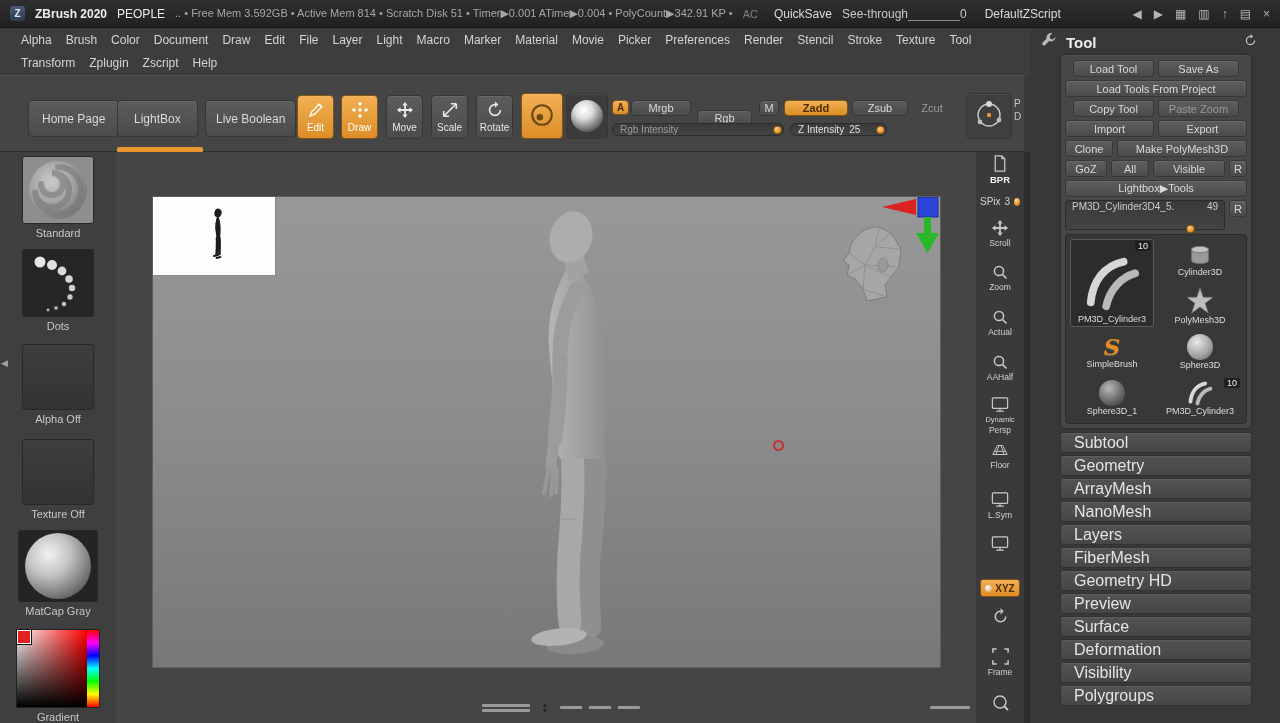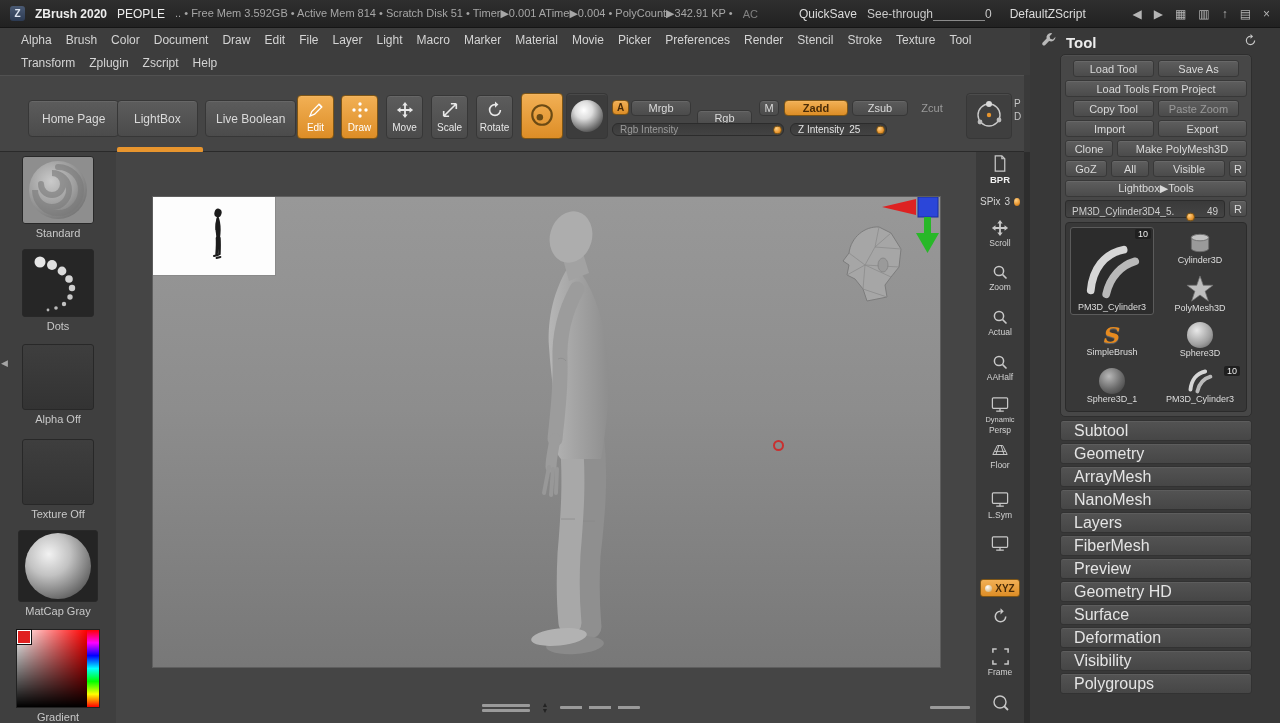--- a/index.html
+++ b/index.html
@@ -90,22 +90,22 @@
   #tool-header .spacer{flex:1}
   #tool-box{margin-left:30px;width:192px;background:#474747;border:1px solid #2e2e2e;border-radius:5px;
     padding:5px 4px 4px 4px;box-shadow:inset 0 1px 0 rgba(255,255,255,.05)}
   .trow{display:flex;gap:4px;margin-bottom:3px}
   .trow.indent{padding:0 8px}
   .tbtn{height:17px;background:linear-gradient(#5e5e5e,#4b4b4b);border:1px solid #383838;border-radius:3px;
     color:#d9d9d9;font-size:11px;display:flex;align-items:center;justify-content:center;padding:0 5px;
     box-shadow:inset 0 1px 0 rgba(255,255,255,.07);white-space:nowrap;flex:1}
   .tbtn.dim{color:#9a9a9a}
   .tbtn.sq{flex:0 0 18px;padding:0}
-  .tool-slider{position:relative;flex:1;height:18px;background:linear-gradient(#3a3a3a,#444);
-    border:1px solid #2c2c2c;border-radius:3px;display:flex;align-items:flex-end;
+  .tool-slider{position:relative;flex:1;height:30px;background:linear-gradient(#3a3a3a,#444);
+    border:1px solid #2c2c2c;border-radius:3px;display:flex;align-items:flex-start;
     justify-content:space-between;padding:0 6px;font-size:10px;color:#cccccc}
   #tools-grid{margin-top:4px;background:#383838;border:1px solid #2b2b2b;border-radius:4px;padding:4px;
     display:grid;grid-template-columns:1fr 1fr;grid-auto-rows:42px;gap:4px}
   .tool-cell{position:relative;display:flex;flex-direction:column;align-items:center;
     justify-content:center;font-size:9px;color:#ddd;border-radius:3px;overflow:hidden}
   .tool-cell.big{grid-row:span 2;background:#2c2c2c;border:1px solid #5b5b5b}
   .tool-cell.big .cell-label{position:absolute;bottom:2px;left:0;right:0;text-align:center}
   .badge{position:absolute;top:1px;right:2px;background:#1f1f1f;border-radius:2px;
     padding:0 3px;font-size:9px;color:#ededed}
   .mini-sphere{width:26px;height:26px;border-radius:50%}
@@ -171,21 +171,21 @@
       </g>
 </defs>
   </svg>
 
 <div id="titlebar">
   <span class="app-icon">Z</span>
   <span class="tb-title">ZBrush 2020</span>
   <span class="tb-project">PEOPLE</span>
   <span class="tb-stats">.. • Free Mem 3.592GB • Active Mem 814 • Scratch Disk 51 • Timer▶0.001 ATime▶0.004 • PolyCount▶342.91 KP •</span>
   <span class="tb-ac">AC</span>
-  <span class="tb-btn" style="margin-left:31px">QuickSave</span>
+  <span class="tb-btn" style="margin-left:6px">QuickSave</span>
   <span class="seethrough">
     <span>See-through</span>
     <span class="st-line"></span>
     <span>0</span>
   </span>
   <span class="tb-btn" style="margin-left:8px">DefaultZScript</span>
   <span class="tb-icons">
     <span>◀</span>
     <span>▶</span>
     <span>▦</span>
@@ -616,20 +616,20 @@
     </div>
   </div>
 
   <div id="sections">
     <div class="section">Subtool</div>
     <div class="section">Geometry</div>
     <div class="section">ArrayMesh</div>
     <div class="section">NanoMesh</div>
     <div class="section">Layers</div>
     <div class="section">FiberMesh</div>
+    <div class="section">Geometry HD</div>
     <div class="section">Preview</div>
-    <div class="section">Geometry HD</div>
     <div class="section">Surface</div>
     <div class="section">Deformation</div>
     <div class="section">Visibility</div>
     <div class="section">Polygroups</div>
   </div>
 </div>
 
 </body></html>

